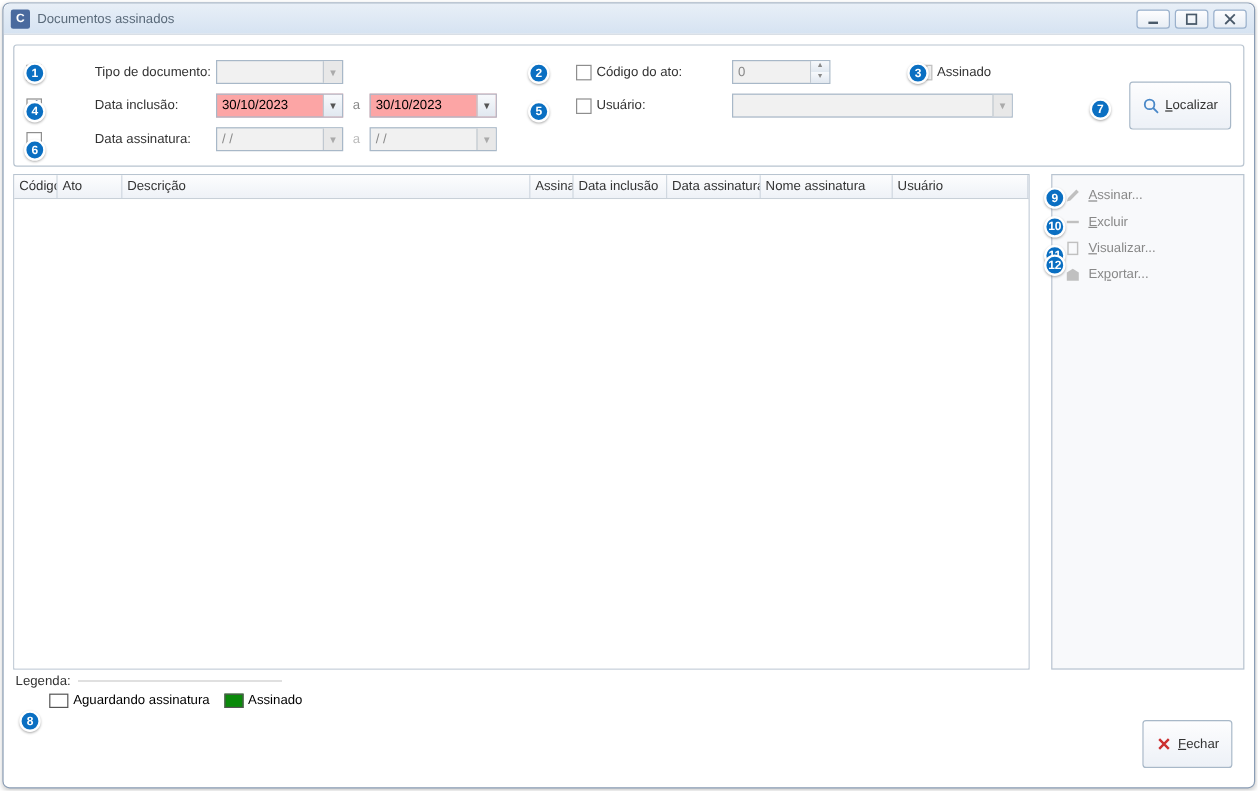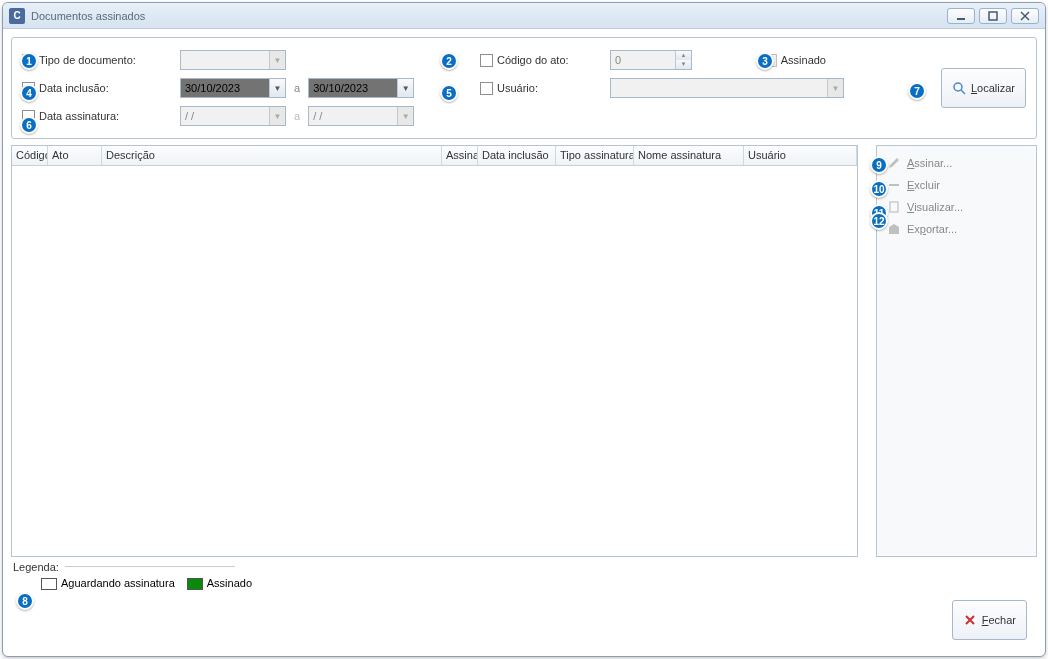--- a/index.html
+++ b/index.html
@@ -11,34 +11,34 @@
 .app-icon { width: 16px; height: 16px; background: #4a6a9e; color: #fff; font-size: 10px; font-weight: bold; text-align: center; line-height: 16px; border-radius: 2px; margin-right: 6px; }
 .title { color: #5a6a7a; flex: 1; }
 .win-btns { display: flex; gap: 4px; }
 .win-btn { width: 28px; height: 16px; background: linear-gradient(to bottom, #fdfdfe, #e7edf5); border: 1px solid #9bb1cc; border-radius: 3px; display: flex; align-items: center; justify-content: center; cursor: pointer; }
 .win-btn svg { width: 10px; height: 10px; }
 
 .content { flex: 1; padding: 8px; display: flex; flex-direction: column; }
 
 .filter-panel { border: 1px solid #b8c4d0; border-radius: 3px; padding: 8px 10px; background: #fff; }
 .filter-row { display: flex; align-items: center; height: 28px; }
-.filter-cell-1 { width: 158px; display: flex; align-items: flex-start; }
+.filter-cell-1 { width: 158px; display: flex; align-items: flex-start; gap: 40px; }
 .filter-cell-2 { width: 260px; display: flex; align-items: center; gap: 4px; }
 .filter-cell-3 { width: 40px; display: flex; align-items: center; justify-content: center; }
 .filter-cell-4 { width: 130px; display: flex; align-items: center; }
 .filter-cell-5 { flex: 1; display: flex; align-items: center; }
 .filter-cell-6 { width: 140px; display: flex; align-items: center; justify-content: flex-end; }
 
 .checkbox { width: 13px; height: 13px; border: 1px solid #8e8e8e; background: #fff; display: inline-flex; align-items: center; justify-content: center; margin-right: 4px; cursor: pointer; }
 .checkbox.checked::after { content: "✓"; font-size: 10px; color: #3a5a8a; font-weight: bold; line-height: 1; }
 .checkbox.disabled { background: #f0f0f0; border-color: #c0c0c0; }
 .checkbox.disabled.checked::after { color: #8a8a8a; }
 .label { color: #333; }
 
-.combo, .dateinput, .spin, .textinput { border: 1px solid #a8b8c8; background: #737373; height: 20px; display: flex; align-items: center; }
+.combo, .dateinput, .spin, .textinput { border: 1px solid #a8b8c8; background: #fca5a5; height: 20px; display: flex; align-items: center; }
 .combo.disabled, .dateinput.disabled, .spin.disabled, .textinput.disabled { background: #f1f1f1; color: #8a8a8a; }
 .combo { width: 106px; }
 .combo .val { flex: 1; padding: 0 4px; }
 .combo .arrow, .dateinput .arrow { width: 16px; height: 100%; border-left: 1px solid #c0c8d0; background: linear-gradient(to bottom, #f7f9fc, #e1e8f0); display: flex; align-items: center; justify-content: center; font-size: 8px; color: #555; }
 .combo.disabled .arrow, .dateinput.disabled .arrow { background: #e8e8e8; color: #aaa; }
 .dateinput { width: 106px; }
 .dateinput .val { flex: 1; padding: 0 4px; }
 .spin { width: 82px; }
 .spin .val { flex: 1; padding: 0 4px; }
 .spin .spins { width: 16px; display: flex; flex-direction: column; border-left: 1px solid #c0c8d0; }
@@ -195,21 +195,21 @@
     </div>
 
     <div class="main-area">
       <div class="grid">
         <div class="grid-header">
           <div class="gh" style="width:36px">Código</div>
           <div class="gh" style="width:54px">Ato</div>
           <div class="gh" style="width:340px">Descrição</div>
           <div class="gh" style="width:36px">Assinado</div>
           <div class="gh" style="width:78px">Data inclusão</div>
-          <div class="gh" style="width:78px">Tipo assinatura</div>
+          <div class="gh" style="width:78px">Data assinatura</div>
           <div class="gh" style="width:110px">Nome assinatura</div>
           <div class="gh" style="flex:1">Usuário</div>
         </div>
         <div class="grid-body"></div>
       </div>
 
       <div class="actions">
         <div class="action-item">
           <span class="aicon">
               <svg viewBox="0 0 14 14">

